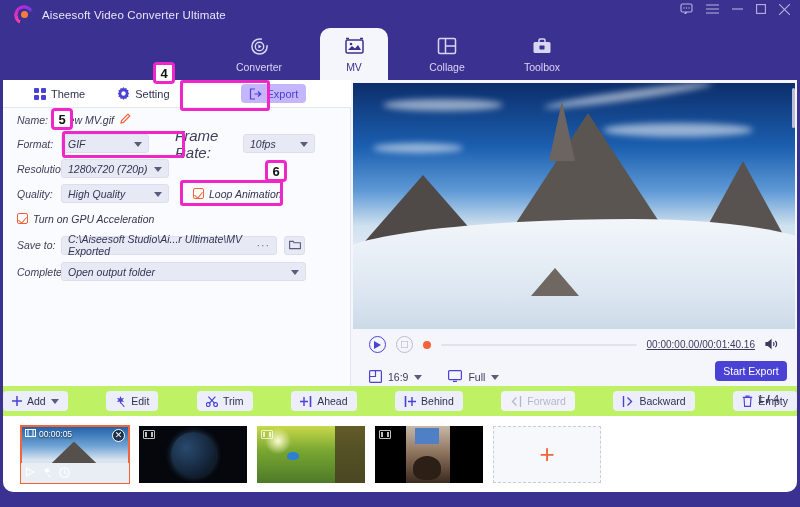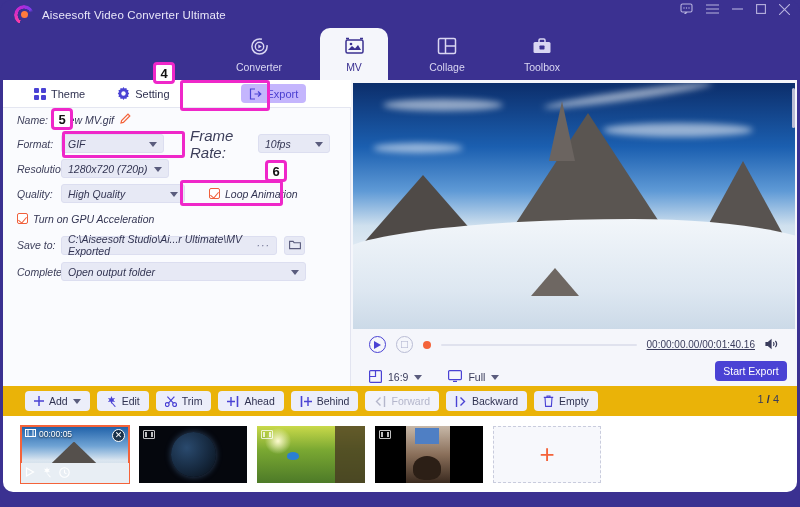--- a/index.html
+++ b/index.html
@@ -135,21 +135,21 @@
   .caret { border-left: 4px solid transparent; border-right: 4px solid transparent; border-top: 5px solid #5a5c7d; }
   .start-export-side {
     position: absolute; right: 10px; top: 281px; width: 72px; height: 20px;
     background: #4a42d4; border-radius: 4px; color: #fff; font-size: 10.5px;
     display: flex; align-items: center; justify-content: center;
   }
 
   
   .edit-toolbar {
     position: absolute; left: 3px; top: 386px; width: 794px; height: 30px;
-    background: #eab308; display: flex; align-items: center; gap: 7px; padding-left: 22px;
+    background: #bef264; display: flex; align-items: center; gap: 7px;  justify-content: space-between;
   }
   .ebtn {
     height: 20px; background: #eceefa; border-radius: 4px; display: flex; align-items: center;
     gap: 5px; padding: 0 9px; font-size: 10.5px; color: #2f3150;
   }
   .ebtn.disabled { color: #b4b6cb; background: #f2f3fa; }
   .ebtn .ico { display: flex; align-items: center; color: #4a42d4; }
   .ebtn.disabled .ico { color: #b4b6cb; }
   .pager { position: absolute; right: 18px; top: 7px; font-size: 11px; color: #3a3c5c; }
   .pager b { color: #2f3150; }
@@ -326,39 +326,39 @@
             <span>
               <svg width="11" height="11" viewBox="0 0 11 11" fill="none" stroke="#f4633a" stroke-width="1.2">
                   <path d="M1 10l.6-2.4L8 1.2l1.8 1.8-6.4 6.4z"></path>
                 </svg>
             </span>
           </div>
         </div>
 
         <div class="row">
           <div class="lbl">Format:</div>
-          <div class="ctl sel" style="width:103px">
+          <div class="ctl sel" style="width:88px">
             <span>GIF</span>
           </div>
           <div class="cap" style="margin-left:26px;width:68px">Frame Rate:</div>
           <div class="ctl sel" style="width:72px">
             <span>10fps</span>
           </div>
         </div>
 
         <div class="row">
           <div class="lbl">Resolution:</div>
           <div class="ctl sel" style="width:108px">
             <span>1280x720 (720p)</span>
           </div>
         </div>
 
         <div class="row">
           <div class="lbl">Quality:</div>
-          <div class="ctl sel" style="width:124px">
+          <div class="ctl sel" style="width:108px">
             <span>High Quality</span>
           </div>
           <div class="checkrow" style="margin-left:24px">
             <span class="cbox"></span>
             <span>Loop Animation</span>
           </div>
         </div>
 
         <div class="row">
           <div class="checkrow" style="margin-left:14px">

